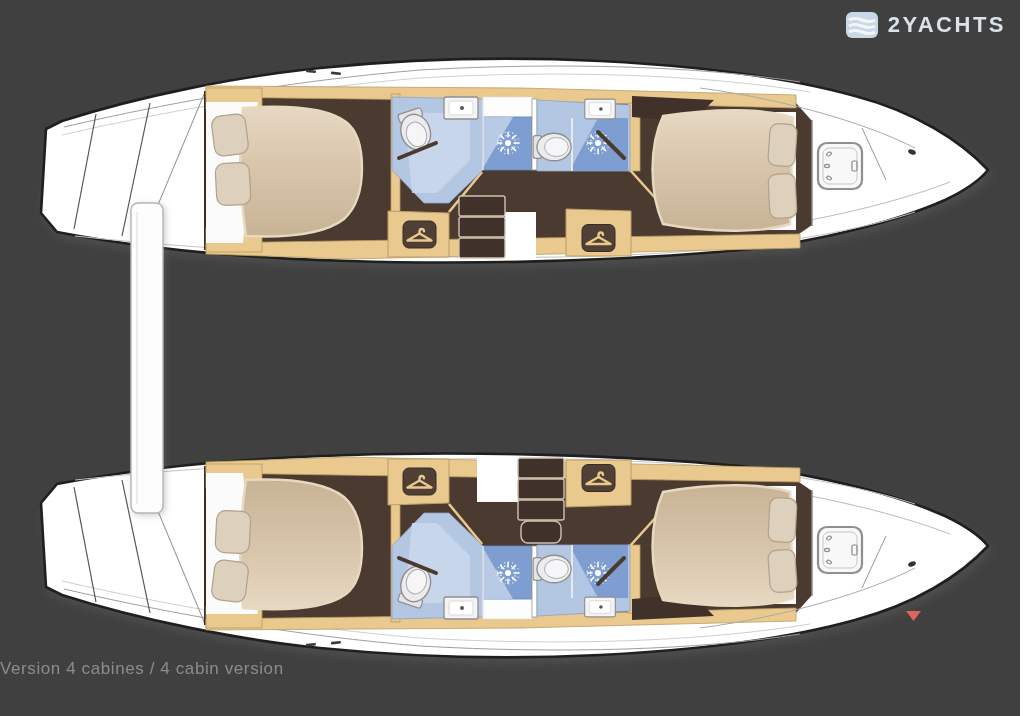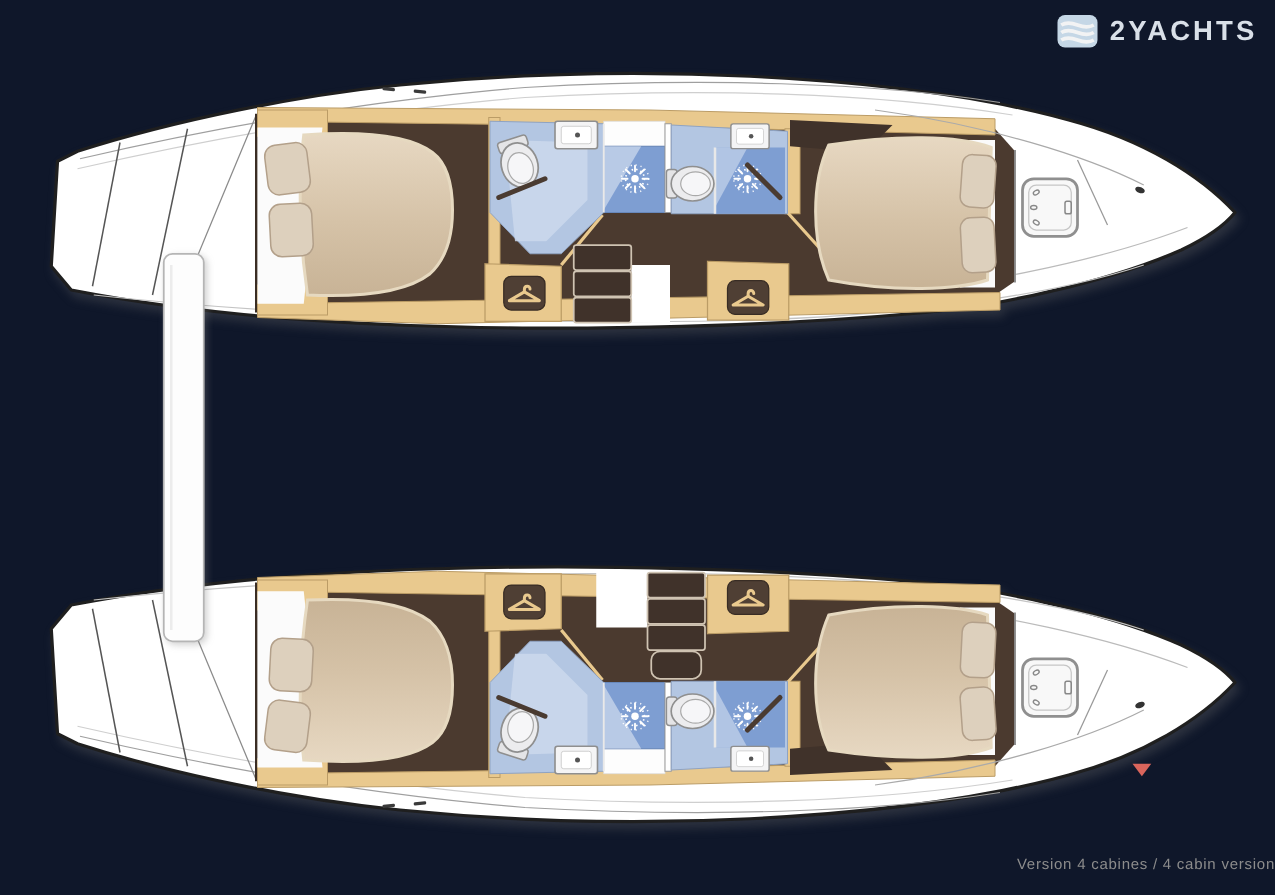--- a/index.html
+++ b/index.html
@@ -6,27 +6,27 @@
     --outline:#1f1f1f; --hull:#ffffff; --deck-line:#a8a8a8;
     --floor:#4b3a2f; --floor-dark:#40322a;
     --wood:#e9c98e; --wood-edge:#bb9c66;
     --bed:#d8c5ab; --bed-edge:#e6d9c0; --pillow:#ddd0bd;
     --bath:#b3c6e2; --bath-light:#cbd8ec; --shower:#7e9ed2;
     --fixture:#f4f4f5; --fixture-edge:#8f8f8f;
     --caption-text:#8c8c8c; --watermark-text:#e4ebf3; --watermark-logo:#cfe2f1;
     --marker-color:#d9655c;
   }
   html,body{margin:0;padding:0;background:#fff;}
-  .canvas{position:relative;width:1020px;height:716px;background:#0f172a;overflow:hidden;
+  .canvas{position:relative;width:1020px;height:716px;background:#404040;overflow:hidden;
           font-family:"Liberation Sans", sans-serif;}
   .plan-svg{position:absolute;left:0;top:0;}
   .hull-shadow{filter:drop-shadow(3px 5px 4px rgba(110,110,110,.30));}
   .beam-shadow{filter:drop-shadow(2px 2px 3px rgba(120,120,120,.35));}
-  .caption{position:absolute;left:0;right:0;top:684px;text-align:right;
-           font-size:12px;letter-spacing:.6px;color:var(--caption-text);}
+  .caption{position:absolute;left:0;right:0;top:659px;text-align:left;
+           font-size:17px;letter-spacing:.6px;color:var(--caption-text);}
   .watermark{position:absolute;top:11px;right:14px;display:flex;align-items:center;gap:9px;
              opacity:.95;pointer-events:none;}
   .watermark .brand{font-size:22px;font-weight:bold;letter-spacing:2.5px;
                     color:var(--watermark-text);}
 </style>
 </head>
 <body>
 
 <div class="canvas">
 

